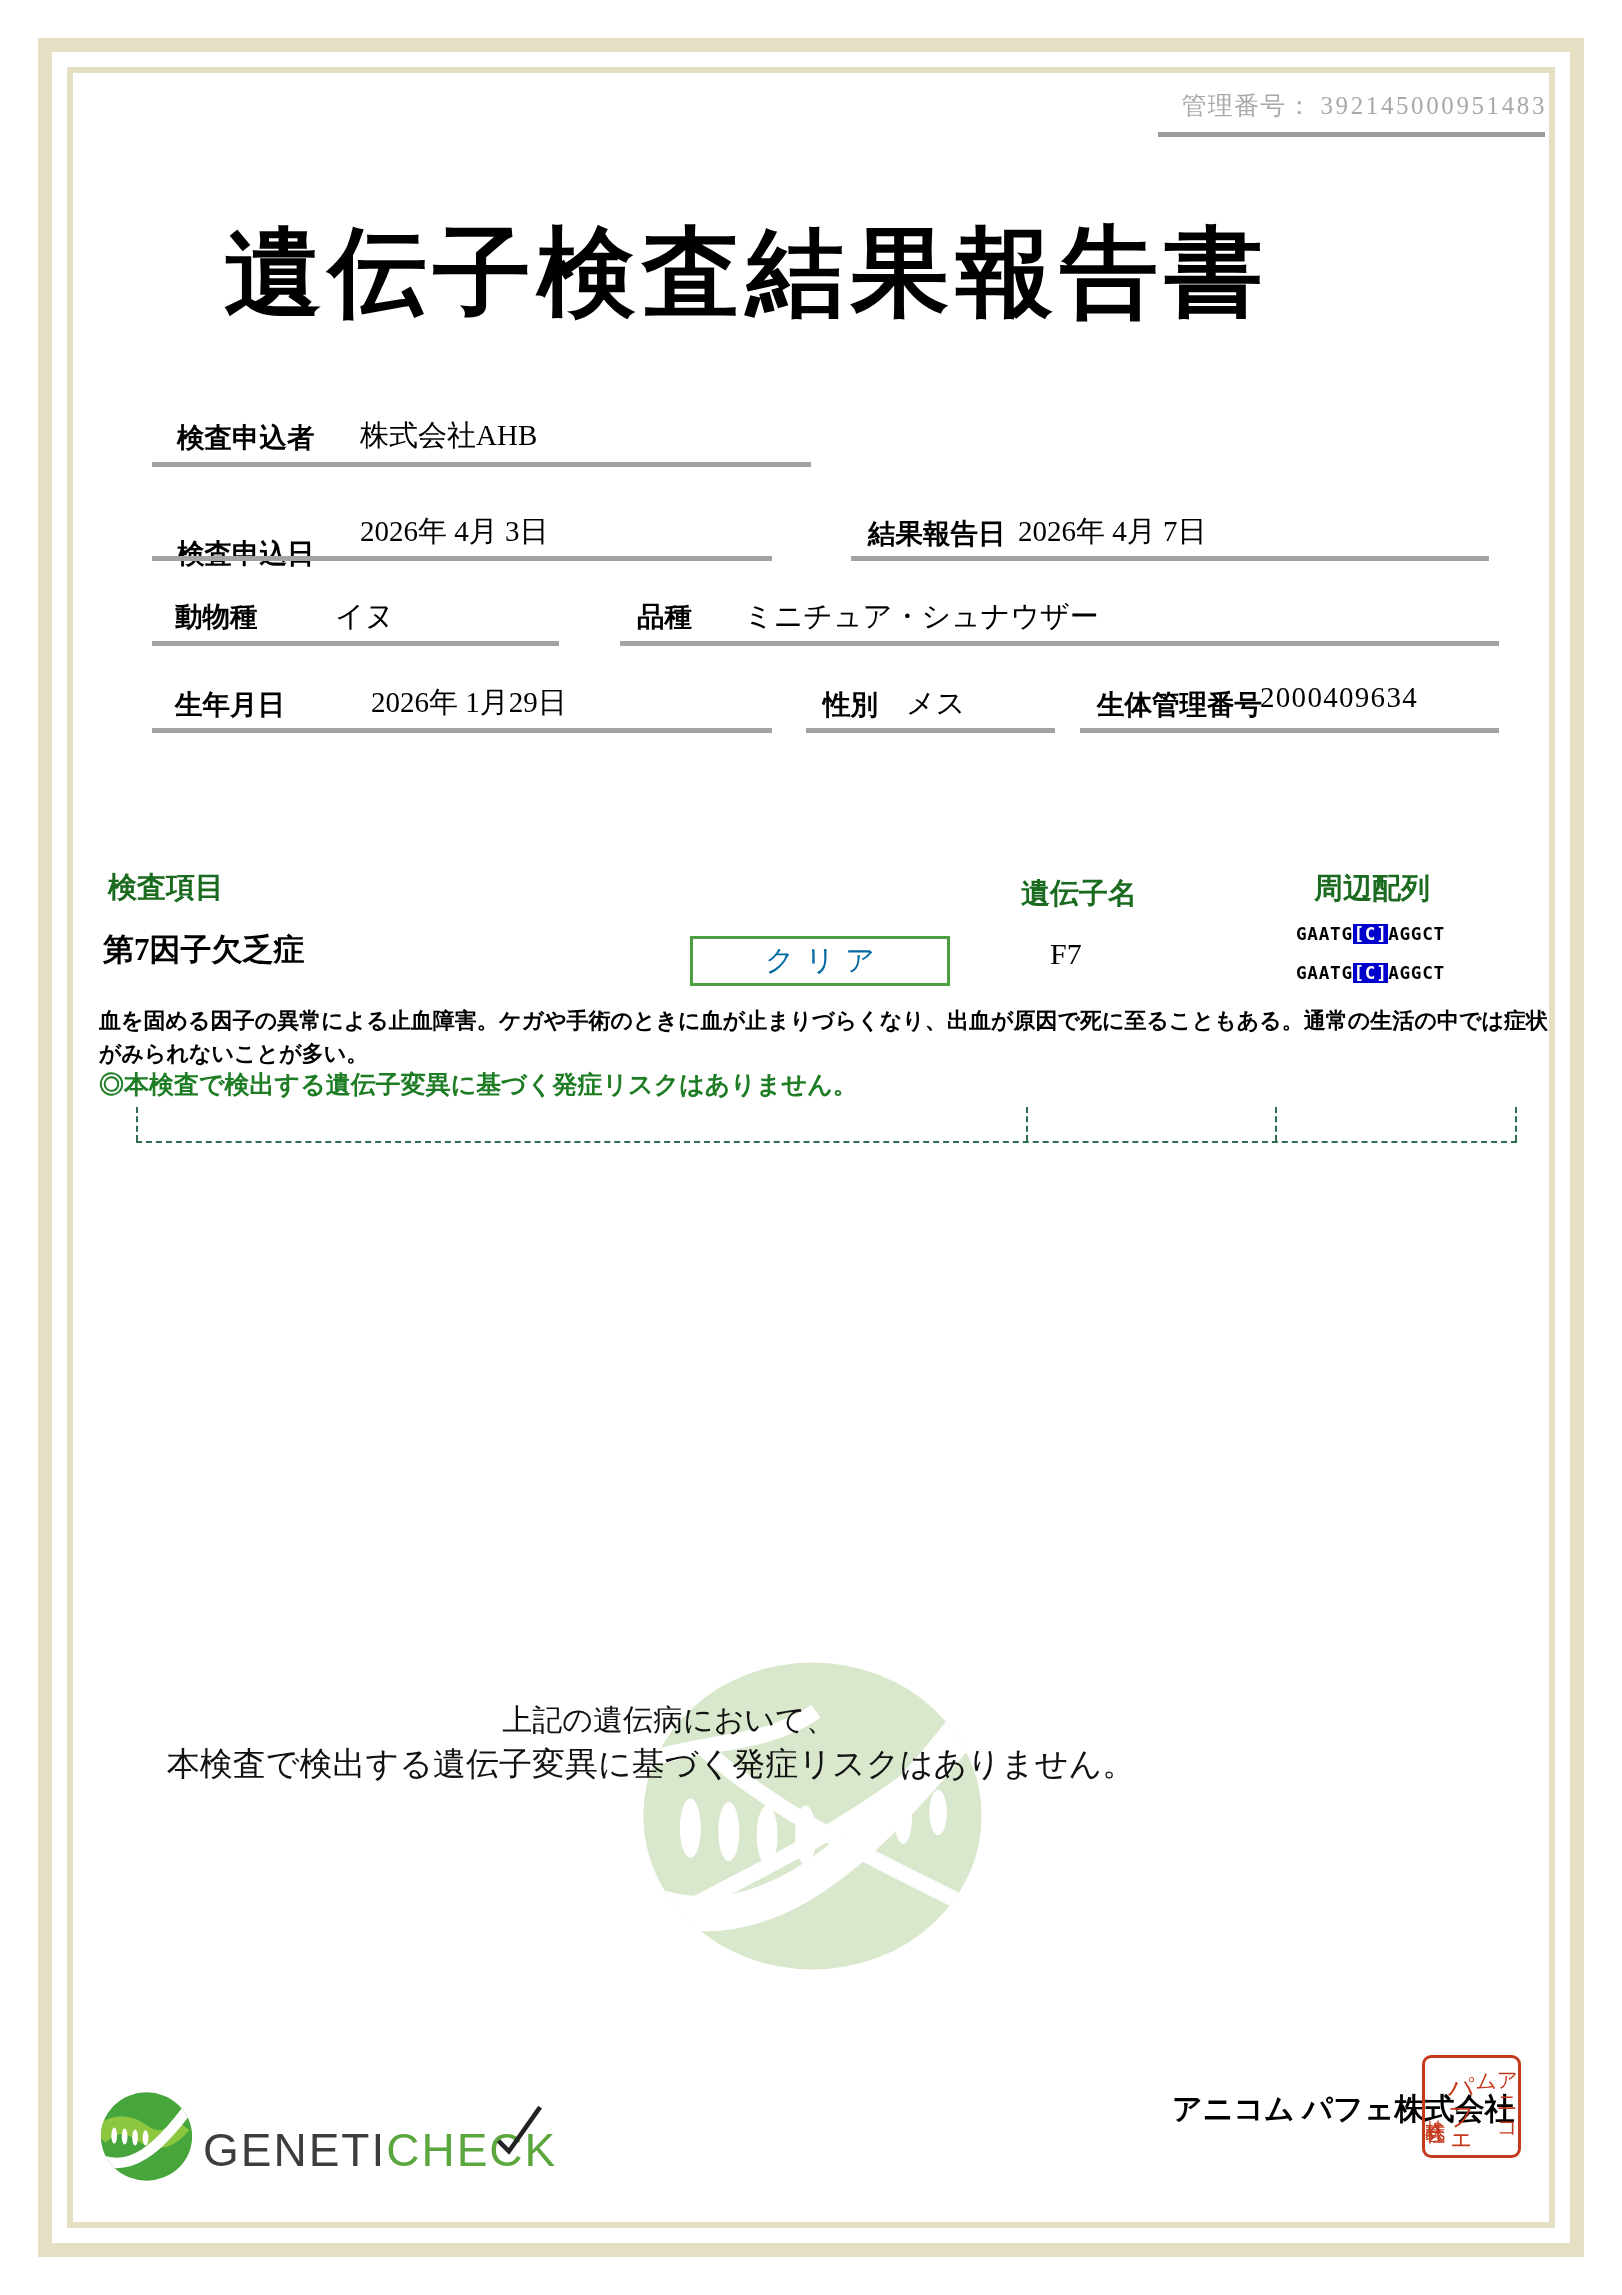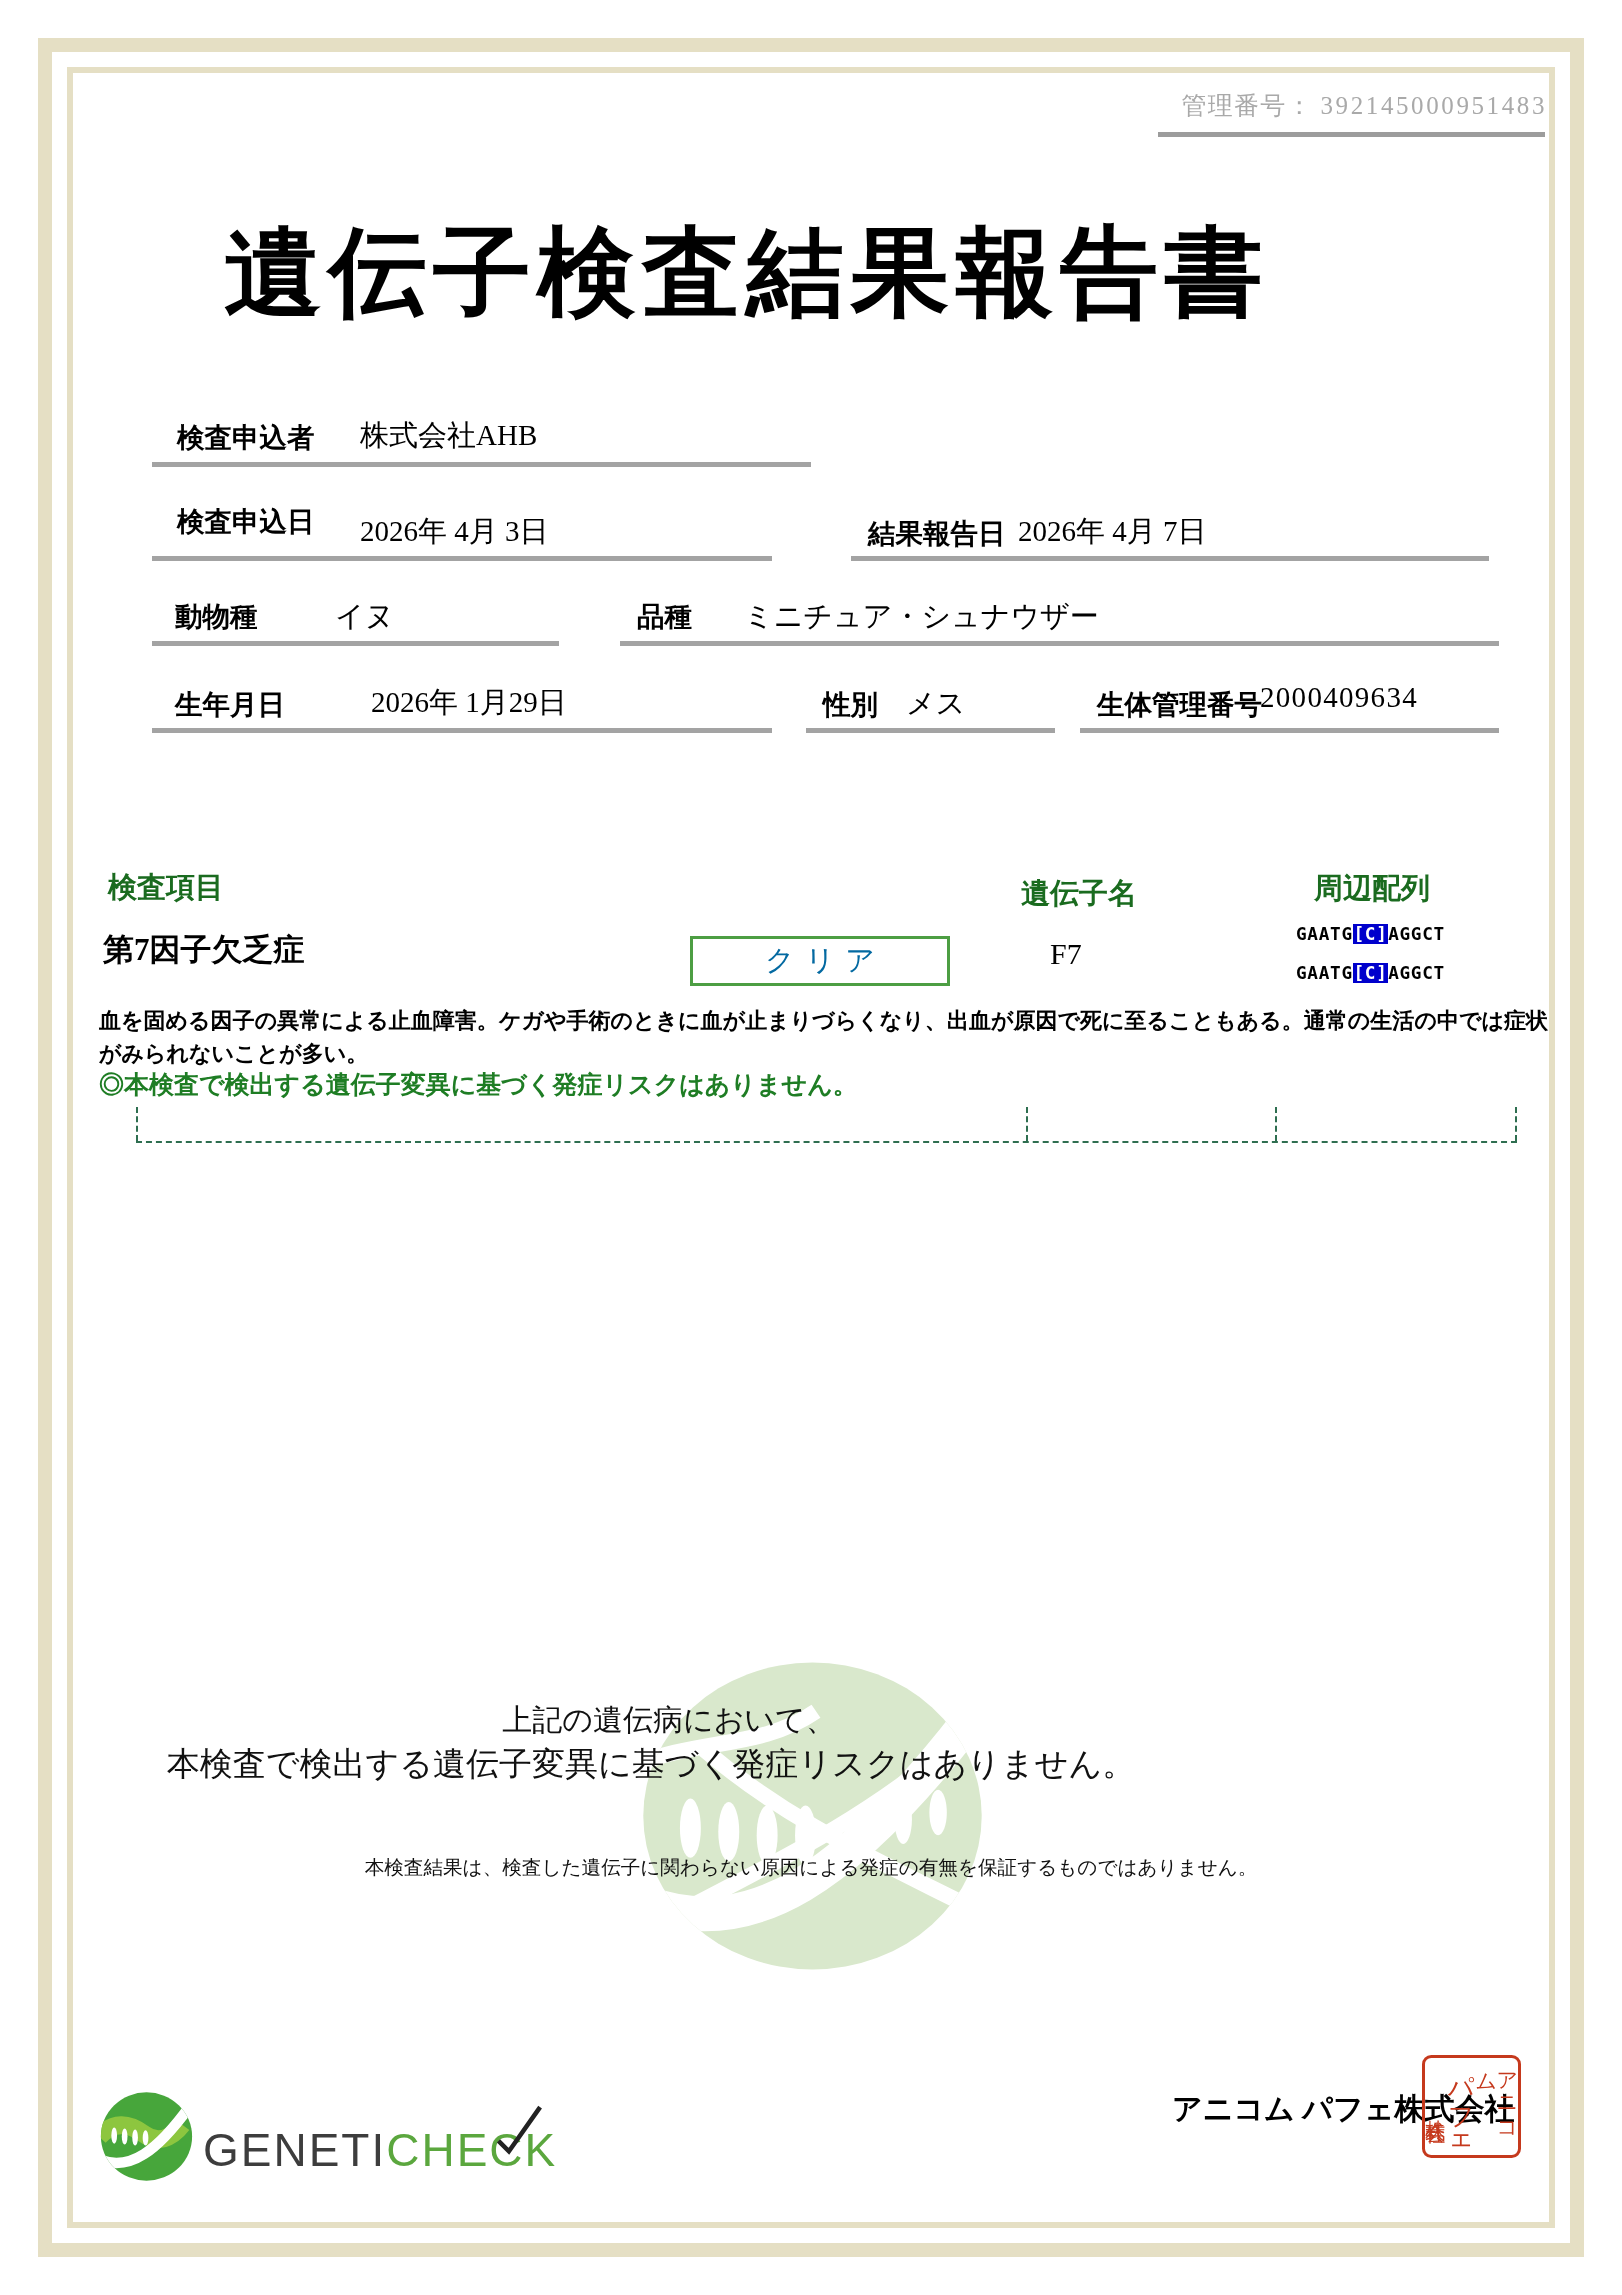--- a/index.html
+++ b/index.html
@@ -128,21 +128,21 @@
     <span style="letter-spacing:2.6px;">392145000951483</span>
   </div>
   <div class="abs control-underline layer"></div>
 
   <div class="abs title layer">遺伝子検査結果報告書</div>
 
   <div class="abs flabel layer" style="left:160px;top:420px;">検査申込者</div>
   <div class="abs fvalue layer" style="left:360px;top:416px;">株式会社AHB</div>
   <div class="abs uline layer" style="left:152px;top:462px;width:659px;"></div>
 
-  <div class="abs flabel layer" style="left:160px;top:504px;">検査申込日</div>
+  <div class="abs flabel layer" style="left:160px;top:536px;">検査申込日</div>
   <div class="abs fvalue layer" style="left:360px;top:512px;">2026年 4月 3日</div>
   <div class="abs uline layer" style="left:152px;top:556px;width:620px;"></div>
   <div class="abs flabel layer" style="left:851px;top:516px;">結果報告日</div>
   <div class="abs fvalue layer" style="left:1018px;top:512px;">2026年 4月 7日</div>
   <div class="abs uline layer" style="left:851px;top:556px;width:638px;"></div>
 
   <div class="abs flabel layer" style="left:158px;top:599px;">動物種</div>
   <div class="abs fvalue layer" style="left:335px;top:597px;">イヌ</div>
   <div class="abs uline layer" style="left:152px;top:641px;width:407px;"></div>
   <div class="abs flabel layer" style="left:620px;top:599px;">品種</div>
@@ -176,21 +176,20 @@
   <div class="abs desc layer">血を固める因子の異常による止血障害。ケガや手術のときに血が止まりづらくなり、出血が原因で死に至ることもある。通常の生活の中では症状がみられないことが多い。</div>
 
   <div class="abs vdash layer" style="left:136px;"></div>
   <div class="abs vdash layer" style="left:1026px;"></div>
   <div class="abs vdash layer" style="left:1275px;"></div>
   <div class="abs vdash layer" style="left:1515px;"></div>
   <div class="abs hdash layer"></div>
 
   <div class="abs sans sum1 layer">上記の遺伝病において、</div>
   <div class="abs sans sum2 layer">本検査で検出する遺伝子変異に基づく発症リスクはありません。</div>
-  <div class="abs sans note2 layer">本検査結果は、検査した遺伝子に関わらない原因による発症の有無を保証するものではありません。</div>
 
   <svg class="abs brand-emblem layer" viewBox="0 0 200 200" aria-hidden="true">
     <defs>
       <clipPath id="lgclip">
           <ellipse cx="100" cy="100" rx="96" ry="93"></ellipse>
         </clipPath>
     </defs>
     <ellipse cx="100" cy="100" rx="96" ry="93" fill="#47a63b"></ellipse>
     <g clip-path="url(#lgclip)">
       <path d="M0,100 C30,68 62,70 95,95 C122,115 152,105 175,75" stroke="#8dc63f" stroke-width="38" fill="none"></path>

